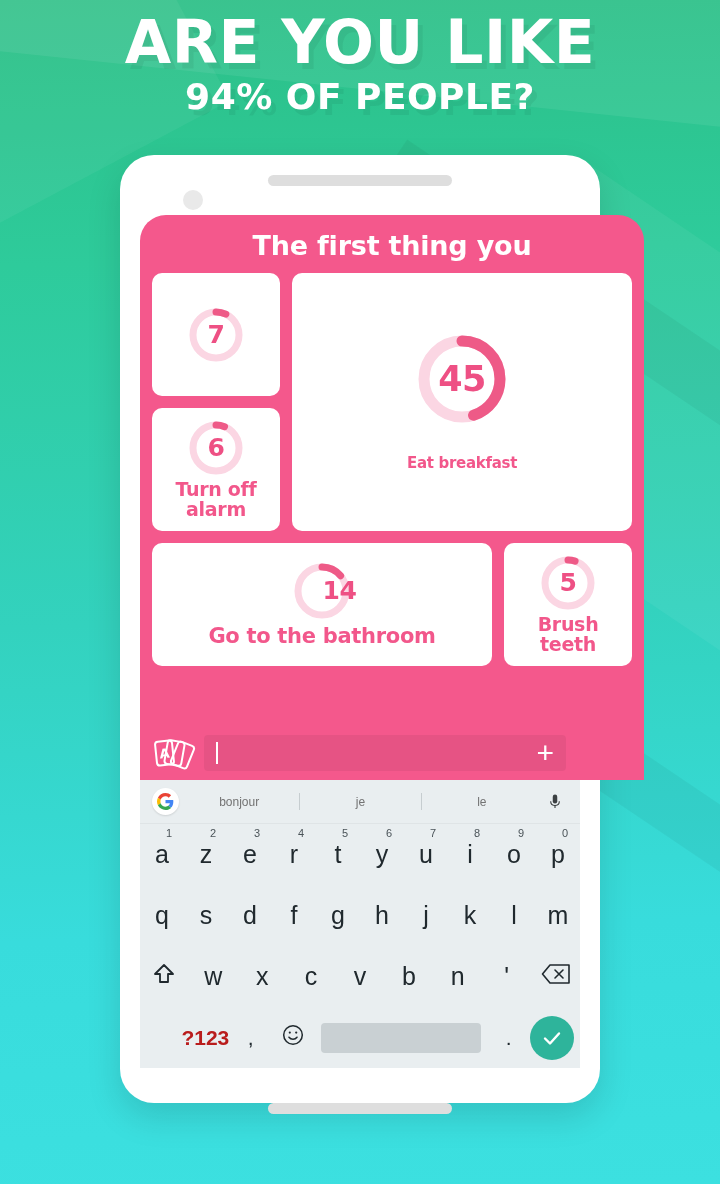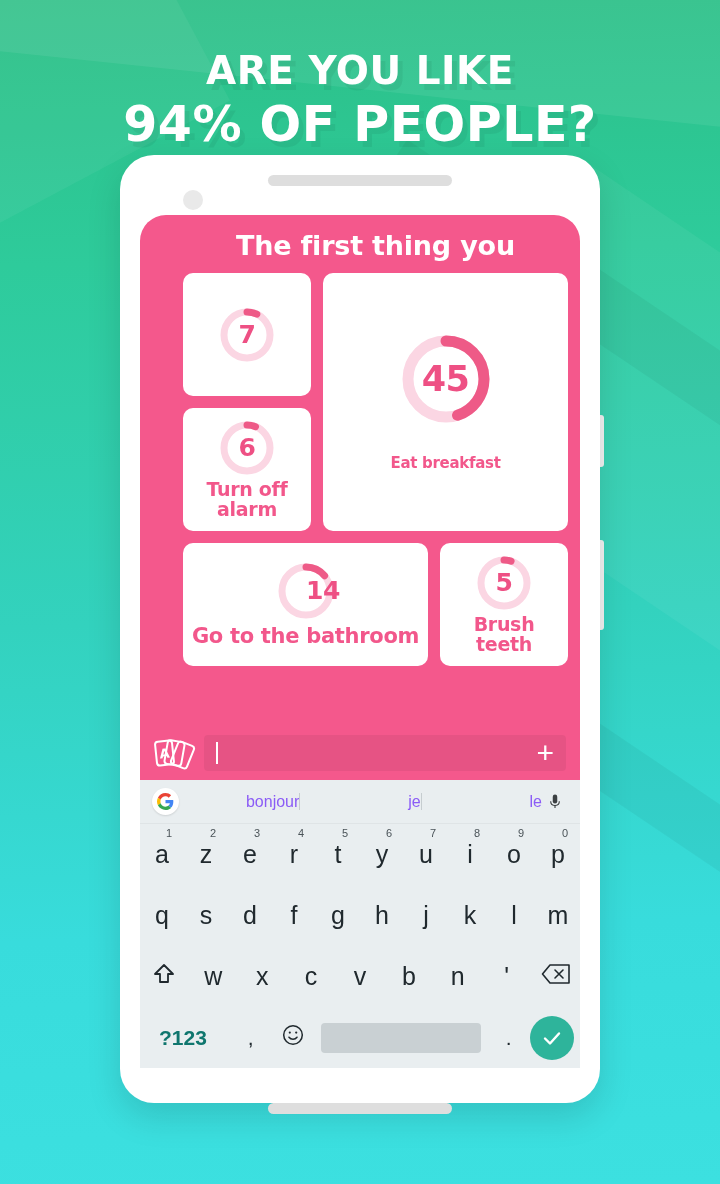--- a/index.html
+++ b/index.html
@@ -20,43 +20,42 @@
   
   .headline {
     position:absolute; top:16px; left:0; width:720px; text-align:center;
     z-index:5;
   }
   .headline div {
     font-family:"DejaVu Sans", sans-serif;
     font-weight:bold; color:#ffffff; letter-spacing:0.5px;
     text-shadow:5px 6px 0 rgba(0,0,0,0.055);
   }
-  .hl1 { font-size:39px; line-height:53px;margin-top:28px; }
-  .hl2 { font-size:49px; line-height:55px; }
+  .hl1 { font-size:60px; line-height:53px; }
+  .hl2 { font-size:36px; line-height:55px; }
 
   
   .phone {
     position:absolute; top:155px; left:120px; width:480px; height:948px;
     background:#ffffff; border-radius:34px;
     box-shadow:0 14px 34px rgba(0,0,0,0.13);
     z-index:4;
   }
   .speaker { position:absolute; top:175px; left:268px; width:184px; height:11px; background:#dedede; border-radius:6px; z-index:6; }
   .camera  { position:absolute; top:190px; left:183px; width:20px; height:20px; background:#e9e9e9; border-radius:50%; z-index:6; }
   .homebar { position:absolute; top:1103px; left:268px; width:184px; height:11px; background:#dedede; border-radius:6px; z-index:6; }
   .sidebtn { position:absolute; left:598px; width:6px; background:#f2f2f2; border-radius:0 3px 3px 0; z-index:3; }
   .sb1 { top:415px; height:52px; }
   .sb2 { top:540px; height:90px; }
 
   
   .screen {
-    position:absolute; top:215px; left:140px; width:440px; height:565px;
+    position:absolute; top:215px; left:140px; width:504px; height:565px;
     background:#F4588C; overflow:hidden; z-index:5;
     border-radius:26px 26px 0 0;
-    padding-left:31px;
   }
   .q-header {
     padding:14px 18px 10px; text-align:center;
   }
   .q-header .line {
     font-family:"DejaVu Sans", sans-serif;
     color:#ffffff; font-size:27px; line-height:34px; font-weight:bold;
     letter-spacing:-0.2px;
   }
 
@@ -124,21 +123,21 @@
   .suggest {
     height:44px; display:flex; align-items:center;
     border-bottom:1px solid #dfe4e6; background:#E9EEF0; padding:0 12px;
   }
   .glogo {
     width:27px; height:27px; border-radius:50%; background:#ffffff;
     display:flex; align-items:center; justify-content:center;
     box-shadow:0 1px 2px rgba(0,0,0,0.12); flex:0 0 auto;
   }
   .sug {
-    flex:1; text-align:right; color:#8b5cf6; font-size:16px;
+    flex:1; text-align:center; color:#737373; font-size:12px;
     font-family:"Liberation Sans", sans-serif;
   }
   .sep { width:1px; height:17px; background:#c6cdd0; }
   .mic { width:26px; flex:0 0 auto; display:flex; justify-content:center; }
 
   .krow { display:flex; justify-content:center; align-items:center; height:61px; }
   .key {
     flex:1; text-align:center; position:relative;
     font-family:"Liberation Sans", sans-serif;
     font-size:25px; color:#20292E;
@@ -147,21 +146,21 @@
     position:absolute; top:-13px; left:50%; margin-left:4px;
     font-size:11px; color:#4A5358; font-weight:normal;
   }
   .krow.r3 .key, .krow.r4 .key { font-size:25px; }
   .spacebar { flex:3.2; height:30px; background:#C9D0D3; border-radius:4px; margin:0 6px; }
   .enterkey {
     width:44px; height:44px; border-radius:50%; background:#2EB49B;
     display:flex; align-items:center; justify-content:center; flex:0 0 auto; margin-right:6px;
   }
   .smallkey { flex:0.85; text-align:center; font-size:21px; color:#20292E; }
-  .numkey { flex:1.4; text-align:left; font-size:21px; color:#0f766e; font-weight:bold;margin-left:19px; }
+  .numkey { flex:1.4; text-align:right; font-size:21px; color:#b91c1c; font-weight:bold;margin-left:19px; }
 </style>
 </head>
 <body>
 
 <div class="bg-stripes">
   <div class="stripe s1"></div>
   <div class="stripe s5"></div>
   <div class="stripe s3"></div>
   <div class="stripe s2"></div>
   <div class="stripe s4"></div>

